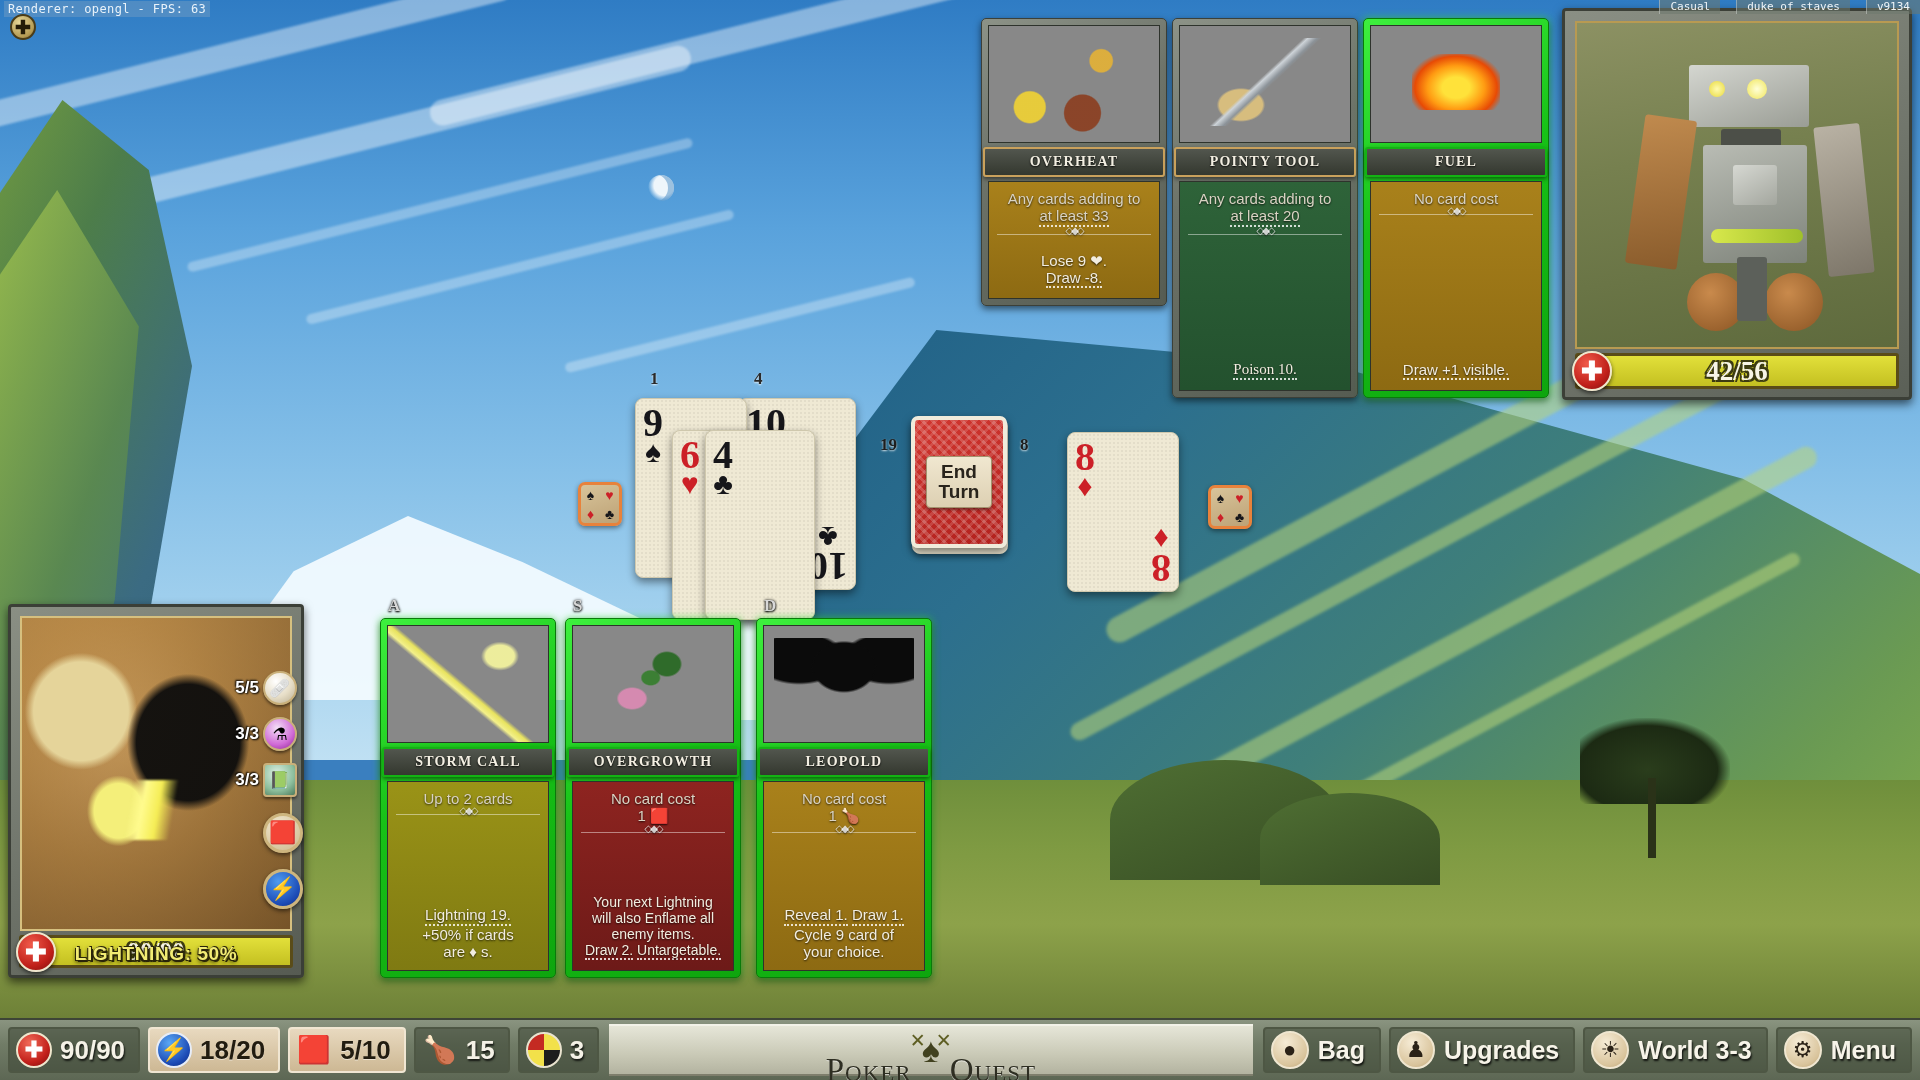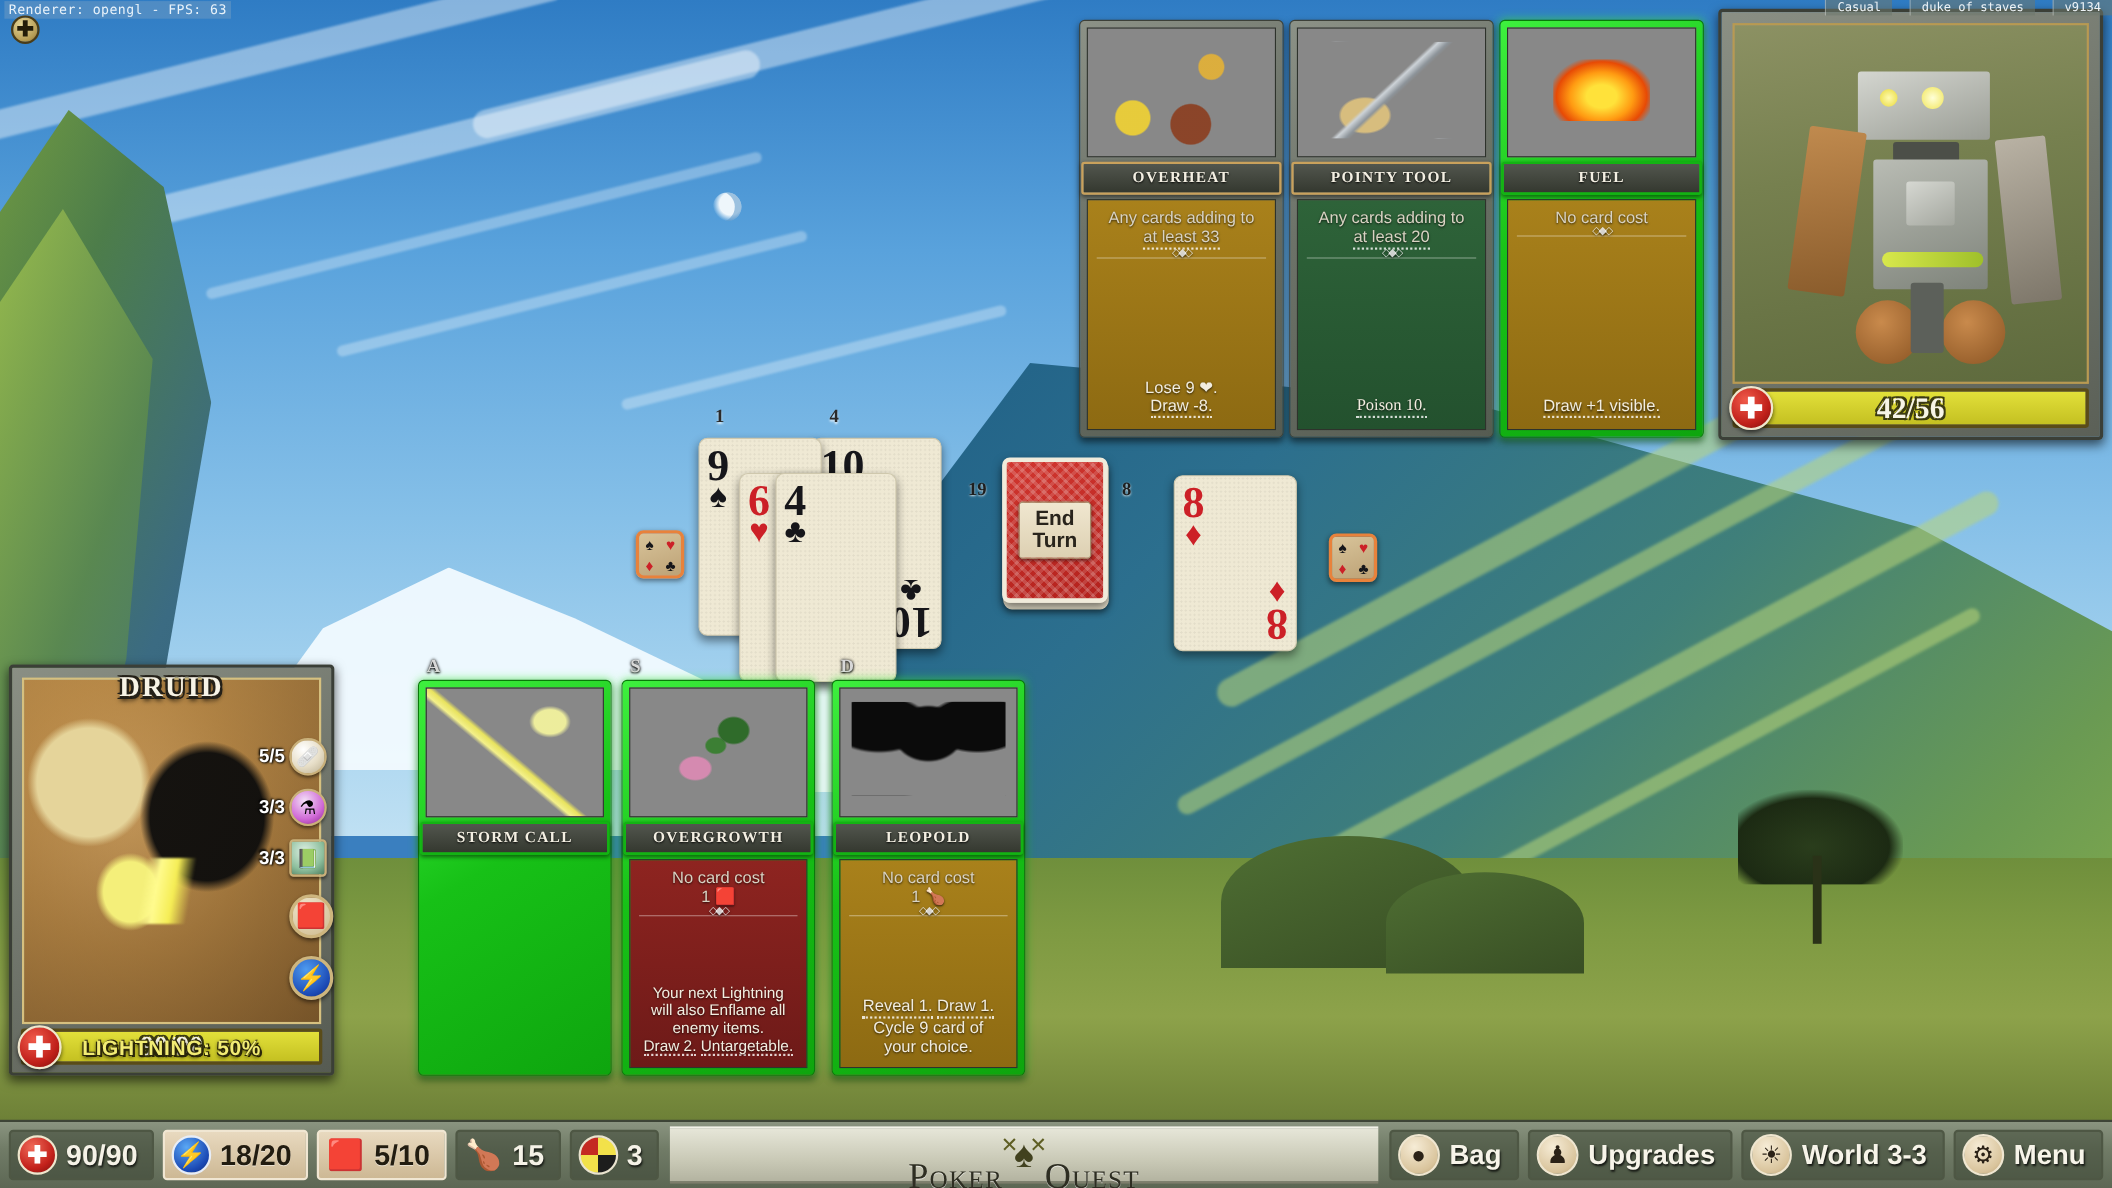--- a/index.html
+++ b/index.html
@@ -482,21 +482,21 @@
 </div>
 
 <div id="renderer-text">Renderer: opengl - FPS: 63</div>
 <div id="plus-badge-topleft">✚</div>
 <div id="topright-meta">
   <span>Casual</span>
   <span>duke of staves</span>
   <span>v9134</span>
 </div>
 
-<div class="gcard" id="item-overheat" style="left:981px; top:18px; width:186px; height:380px; z-index:15;">
+<div class="gcard" id="item-overheat" style="left:981px; top:18px; width:186px; height:288px; z-index:15;">
   <div class="frame"></div>
   <div class="art art-overheat"></div>
   <div class="titlebar">
     <span>OVERHEAT</span>
   </div>
   <div class="body gold">
     <div class="cost">Any cards adding to</div>
     <div class="cost dotu" style="display:inline-block;align-self:center;">at least 33</div>
     <div class="divider"></div>
     <div class="effect">
@@ -634,21 +634,20 @@
   <span class="red-suit">♥</span>
   <span class="red-suit">♦</span>
   <span class="black-suit">♣</span>
 </div>
 
 <div id="druid-portrait">
   <div class="inner">
     <div class="druid-art"></div>
     <div class="druid-bolt"></div>
   </div>
-  <div id="druid-name">DRUID</div>
 
   <div class="stat-icons">
     <div class="stat-row">
       <span class="num">5/5</span>
       <span class="stat-orb">🩹</span>
     </div>
     <div class="stat-row">
       <span class="num">3/3</span>
       <span class="stat-orb" style="background:radial-gradient(circle at 40% 30%,#f3e0f7,#d06ad6 60%,#8a1f90);">⚗</span>
     </div>
@@ -671,20 +670,29 @@
     <div class="val">90/90</div>
   </div>
 </div>
 
 <div class="gcard hl" id="ab-storm" style="left:380px; top:618px; width:176px; height:360px; z-index:22;">
   <div class="hotkey">A</div>
   <div class="frame"></div>
   <div class="art art-storm"></div>
   <div class="titlebar">
     <span>STORM CALL</span>
+  </div>
+  <div class="body olive">
+    <div class="cost">Up to 2 cards</div>
+    <div class="divider"></div>
+    <div class="effect">
+      <div class="dotu" style="display:inline-block;">Lightning 19.</div>
+      <div>+50% if cards</div>
+      <div>are ♦ s.</div>
+    </div>
   </div>
 </div>
 
 <div class="gcard hl" id="ab-over" style="left:565px; top:618px; width:176px; height:360px; z-index:22;">
   <div class="hotkey">S</div>
   <div class="frame"></div>
   <div class="art art-over"></div>
   <div class="titlebar">
     <span>OVERGROWTH</span>
   </div>

